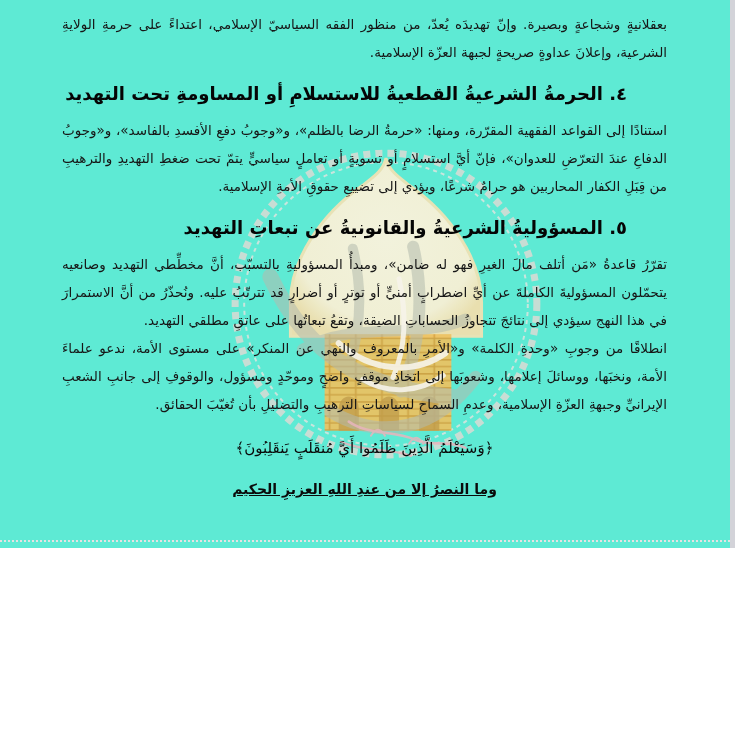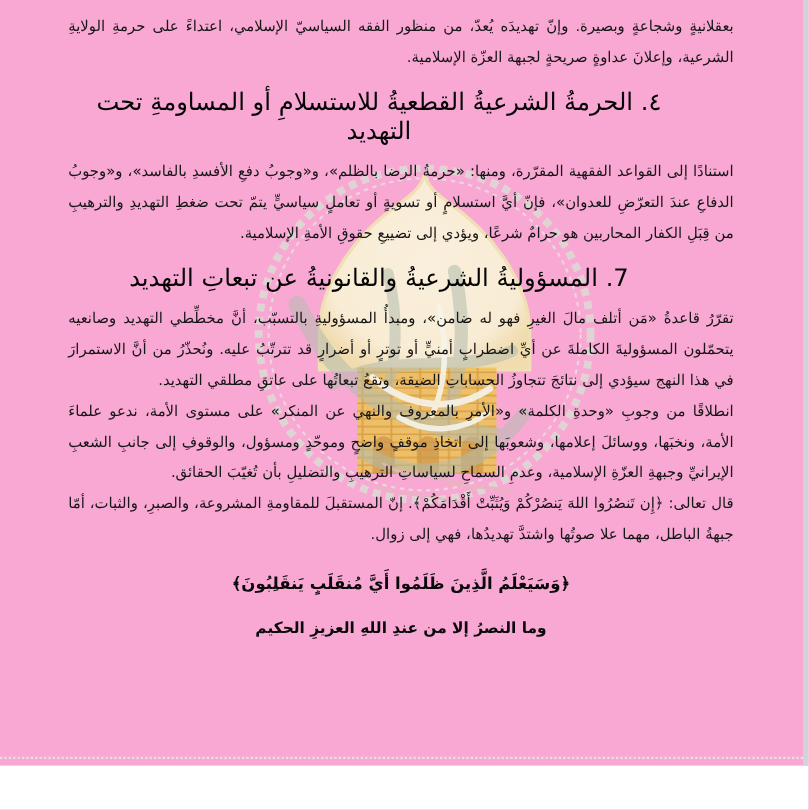--- a/index.html
+++ b/index.html
@@ -2,21 +2,21 @@
 <html lang="ar" dir="rtl"><head>
 <meta charset="utf-8">
 <style>
   html,body{margin:0;padding:0;}
   body{
     width:735px;height:736px;background:#ffffff;
     font-family:"DejaVu Sans",sans-serif;
     overflow:hidden;
   }
   .page{
-    position:relative;width:735px;height:696px;background:#f9a8d4;
+    position:relative;width:735px;height:548px;background:#5eead4;
     direction:rtl;overflow:hidden;
   }
   
   .watermark{
     position:absolute;left:212px;top:128px;width:352px;height:352px;
     pointer-events:none;z-index:0;
   }
   
   .content{
     position:relative;z-index:1;
@@ -24,31 +24,31 @@
     color:#151515;
   }
   p.body-par{
     margin:0;
     font-size:13.5px;line-height:28px;
     text-align:justify;text-justify:inter-word;
     color:#161616;
   }
   p.intro{margin-top:4px;}
   h2.section-title{
-    font-size:22px;line-height:26px;font-weight:normal;
-    text-align:center;color:#050505;
+    font-size:18px;line-height:26px;font-weight:bold;
+    text-align:right;color:#050505;
     margin:15px 40px 9px 0;
   }
   p.verse{
     margin:16px 0 0 0;
-    text-align:center;font-weight:bold;font-size:15px;line-height:28px;color:#0a0a0a;
+    text-align:center;font-weight:normal;font-size:15px;line-height:28px;color:#0a0a0a;
   }
   p.closing{
     margin:13px 0 0 0;
-    text-align:center;font-weight:bold;font-size:14px;line-height:28px;color:#0a0a0a;
+    text-align:center;font-weight:bold;font-size:14px;line-height:28px;color:#0a0a0a;text-decoration:underline;
   }
   
   .scroll-strip{
     position:absolute;top:0;right:0;width:5px;height:736px;
     background:#d3d3d9;z-index:2;
   }
   
   .bottom-rule{
     position:absolute;left:0;right:5px;bottom:6px;height:0;
     border-top:2px dotted #e3e3e3;z-index:2;
@@ -109,26 +109,25 @@
     </g>
   </svg>
 
   <div class="content">
 
     <p class="body-par intro">بعقلانيةٍ وشجاعةٍ وبصيرة. وإنّ تهديدَه يُعدّ، من منظور الفقه السياسيّ الإسلامي، اعتداءً على حرمةِ الولايةِ الشرعية، وإعلانَ عداوةٍ صريحةٍ لجبهة العزّة الإسلامية.</p>
 
     <h2 class="section-title">٤. الحرمةُ الشرعيةُ القطعيةُ للاستسلامِ أو المساومةِ تحت التهديد</h2>
     <p class="body-par">استنادًا إلى القواعد الفقهية المقرّرة، ومنها: «حرمةُ الرضا بالظلم»، و«وجوبُ دفعِ الأفسدِ بالفاسد»، و«وجوبُ الدفاعِ عندَ التعرّضِ للعدوان»، فإنّ أيَّ استسلامٍ أو تسويةٍ أو تعاملٍ سياسيٍّ يتمّ تحت ضغطِ التهديدِ والترهيبِ من قِبَلِ الكفار المحاربين هو حرامٌ شرعًا، ويؤدي إلى تضييعِ حقوقِ الأمةِ الإسلامية.</p>
 
-    <h2 class="section-title">7. المسؤوليةُ الشرعيةُ والقانونيةُ عن تبعاتِ التهديد</h2>
+    <h2 class="section-title">٥. المسؤوليةُ الشرعيةُ والقانونيةُ عن تبعاتِ التهديد</h2>
     <p class="body-par">تقرّرُ قاعدةُ «مَن أتلف مالَ الغيرِ فهو له ضامن»، ومبدأُ المسؤوليةِ بالتسبّب، أنَّ مخطِّطي التهديد وصانعيه يتحمّلون المسؤوليةَ الكاملةَ عن أيِّ اضطرابٍ أمنيٍّ أو توترٍ أو أضرارٍ قد تترتّبُ عليه. ونُحذّرُ من أنَّ الاستمرارَ في هذا النهج سيؤدي إلى نتائجَ تتجاوزُ الحساباتِ الضيقة، وتقعُ تبعاتُها على عاتقِ مطلقي التهديد.</p>
 
     <p class="body-par">انطلاقًا من وجوبِ «وحدةِ الكلمة» و«الأمرِ بالمعروف والنهي عن المنكر» على مستوى الأمة، ندعو علماءَ الأمة، ونخبَها، ووسائلَ إعلامها، وشعوبَها إلى اتخاذِ موقفٍ واضحٍ وموحّدٍ ومسؤول، والوقوفِ إلى جانبِ الشعبِ الإيرانيِّ وجبهةِ العزّةِ الإسلامية، وعدمِ السماحِ لسياساتِ الترهيبِ والتضليلِ بأن تُغيّبَ الحقائق.</p>
 
-    <p class="body-par">قال تعالى: ﴿إِن تَنصُرُوا اللهَ يَنصُرْكُمْ وَيُثَبِّتْ أَقْدَامَكُمْ﴾. إنّ المستقبلَ للمقاومةِ المشروعة، والصبرِ، والثبات، أمّا جبهةُ الباطل، مهما علا صوتُها واشتدَّ تهديدُها، فهي إلى زوال.</p>
 
     <p class="verse">﴿وَسَيَعْلَمُ الَّذِينَ ظَلَمُوا أَيَّ مُنقَلَبٍ يَنقَلِبُونَ﴾</p>
     <p class="closing">وما النصرُ إلا من عندِ اللهِ العزيزِ الحكيم</p>
 
   </div>
 
   <div class="scroll-strip"></div>
   <div class="bottom-rule"></div>
 
 </div>

